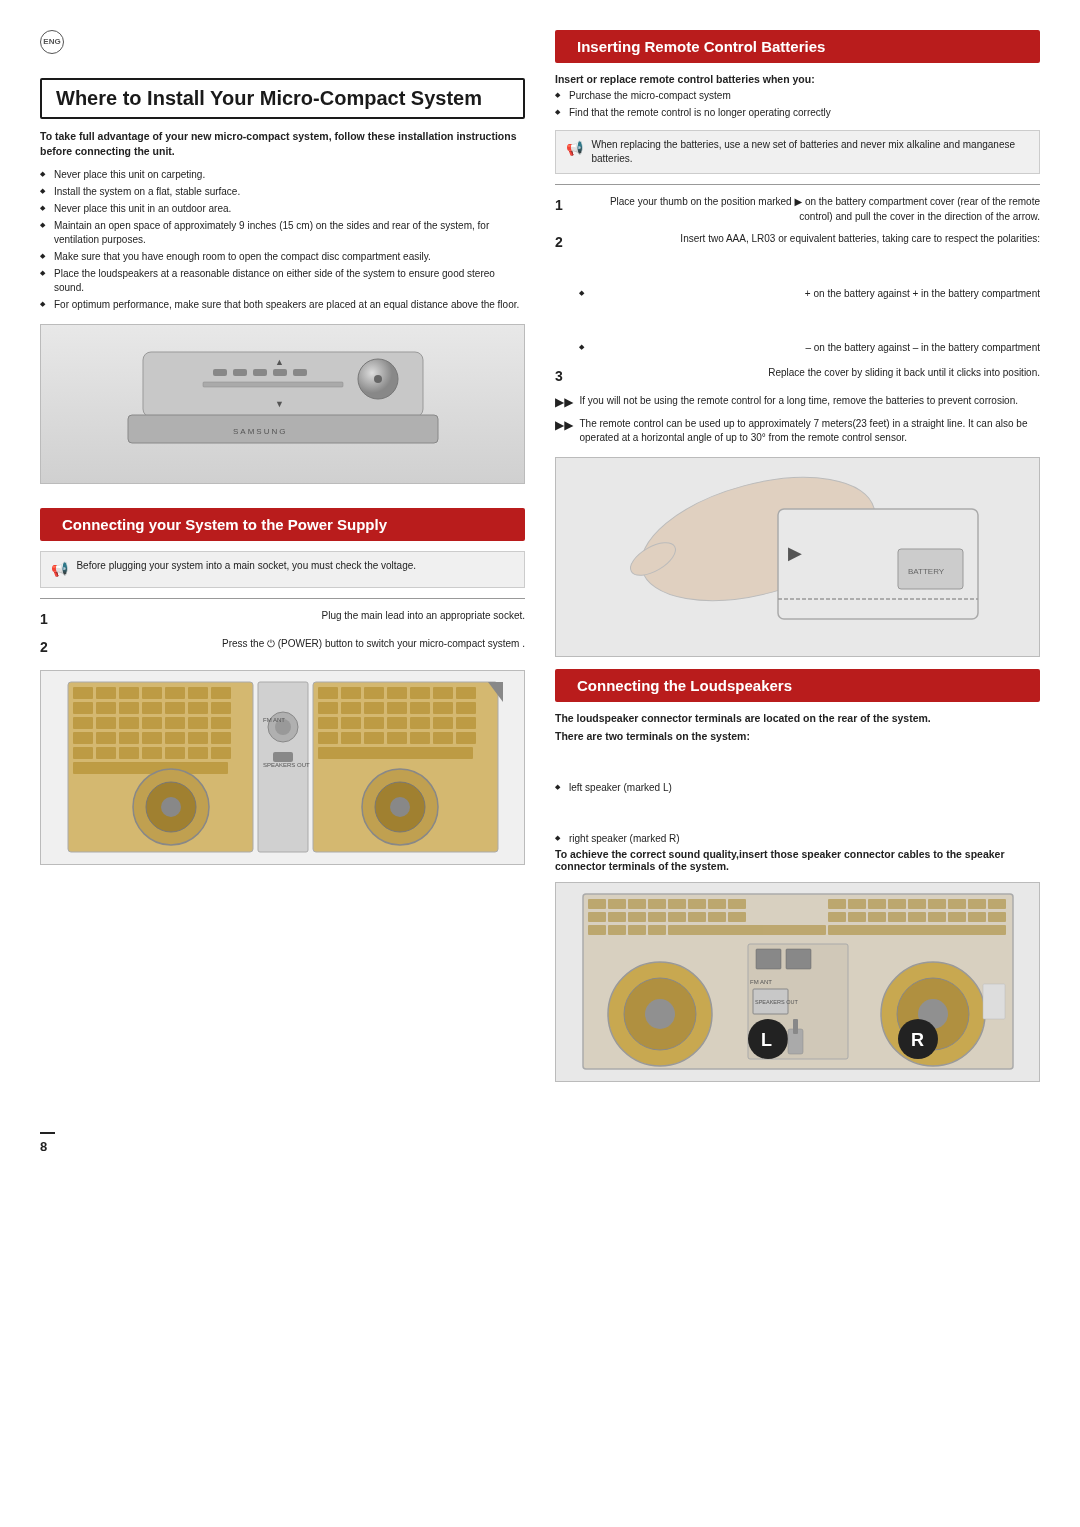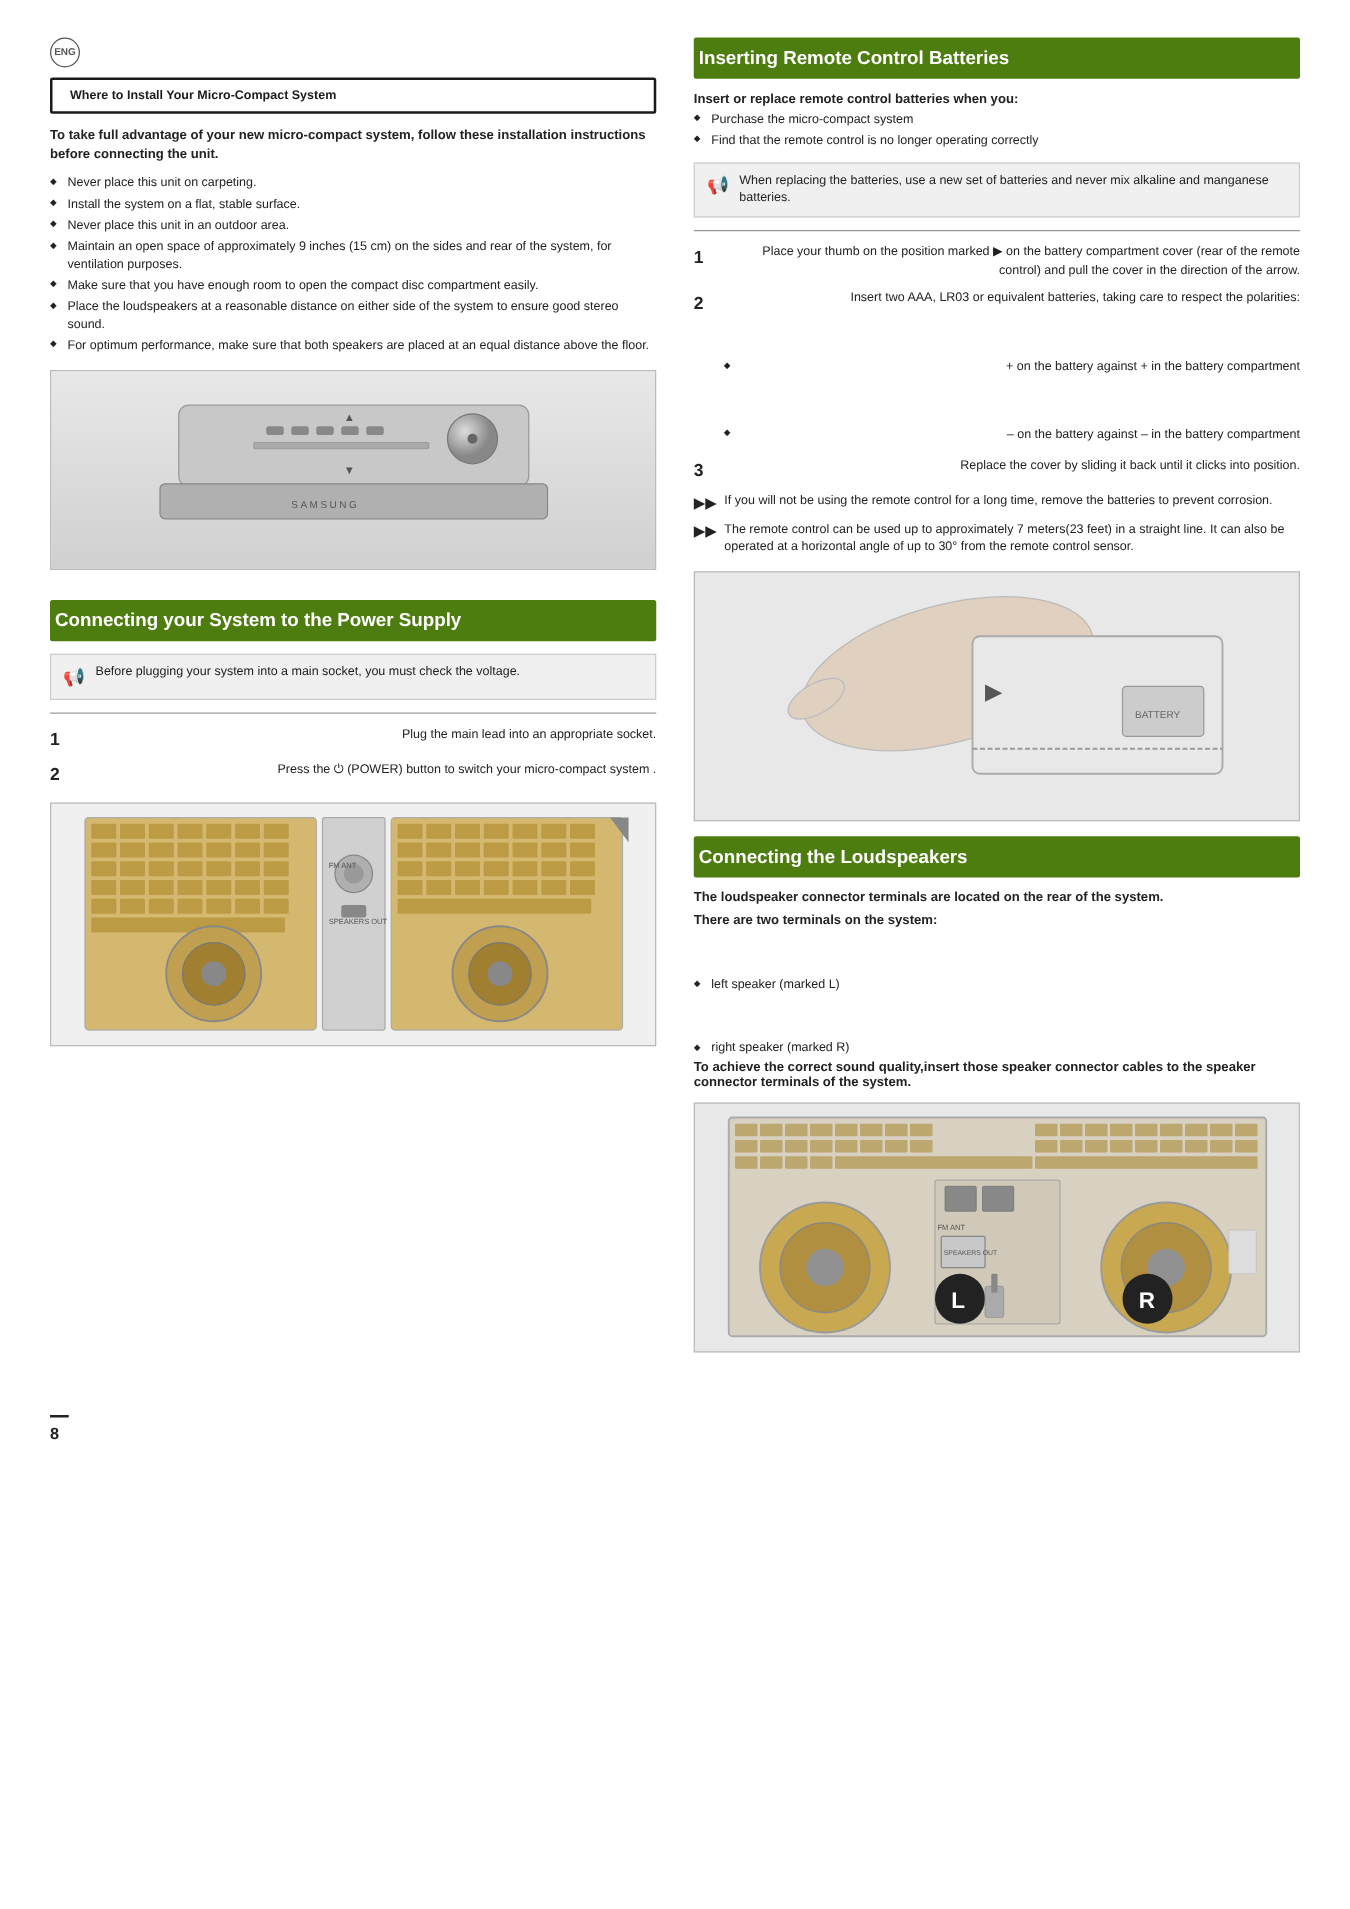--- a/index.html
+++ b/index.html
@@ -6,33 +6,33 @@
     body {
       background: #fff;
       font-family: Arial, Helvetica, sans-serif;
       font-size: 11px;
       color: #222;
       width: 1080px;
       min-height: 1527px;
       padding: 30px 40px 40px 40px;
     }
     .section-header {
-      background: #4d7c0f;
+      background: #b91c1c;
       color: #fff;
       font-size: 15px;
       font-weight: bold;
-      padding: 8px 4px;
+      padding: 8px 22px;
       margin-bottom: 10px;
       border-radius: 2px;
     }
     .section-header.outline {
       background: #fff;
       color: #1a1a1a;
       border: 2.5px solid #1a1a1a;
-      font-size: 10px;
+      font-size: 20px;
       font-weight: bold;
       padding: 7px 14px;
     }
 
     
     .top-row {
       display: grid;
       grid-template-columns: 1fr 1fr;
       gap: 0 30px;
       margin-bottom: 18px;
@@ -43,21 +43,21 @@
       display: inline-block;
       border: 1.5px solid #555;
       border-radius: 50%;
       width: 24px;
       height: 24px;
       text-align: center;
       line-height: 22px;
       font-size: 8px;
       font-weight: bold;
       color: #555;
-      margin-bottom: 8px;
+      margin-bottom: 24px;
     }
 
     .intro-text {
       font-weight: bold;
       font-size: 10.5px;
       margin-bottom: 10px;
       line-height: 1.4;
     }
 
     .bullet-list {

